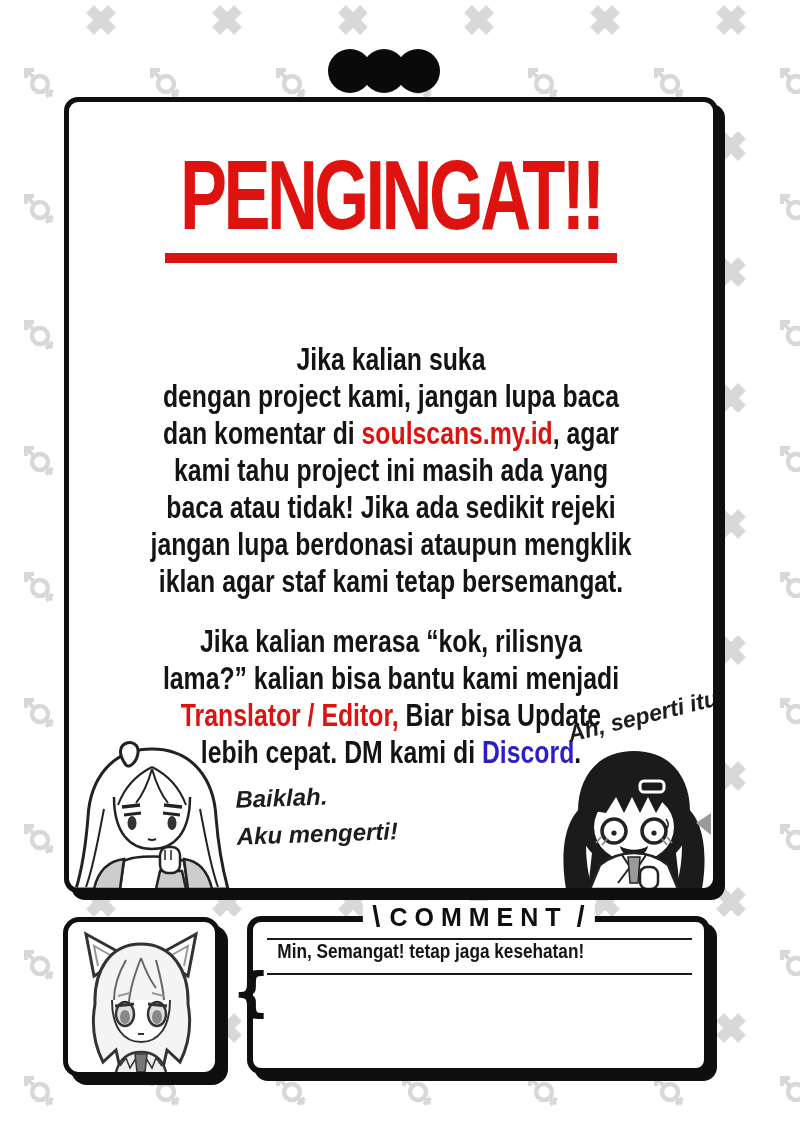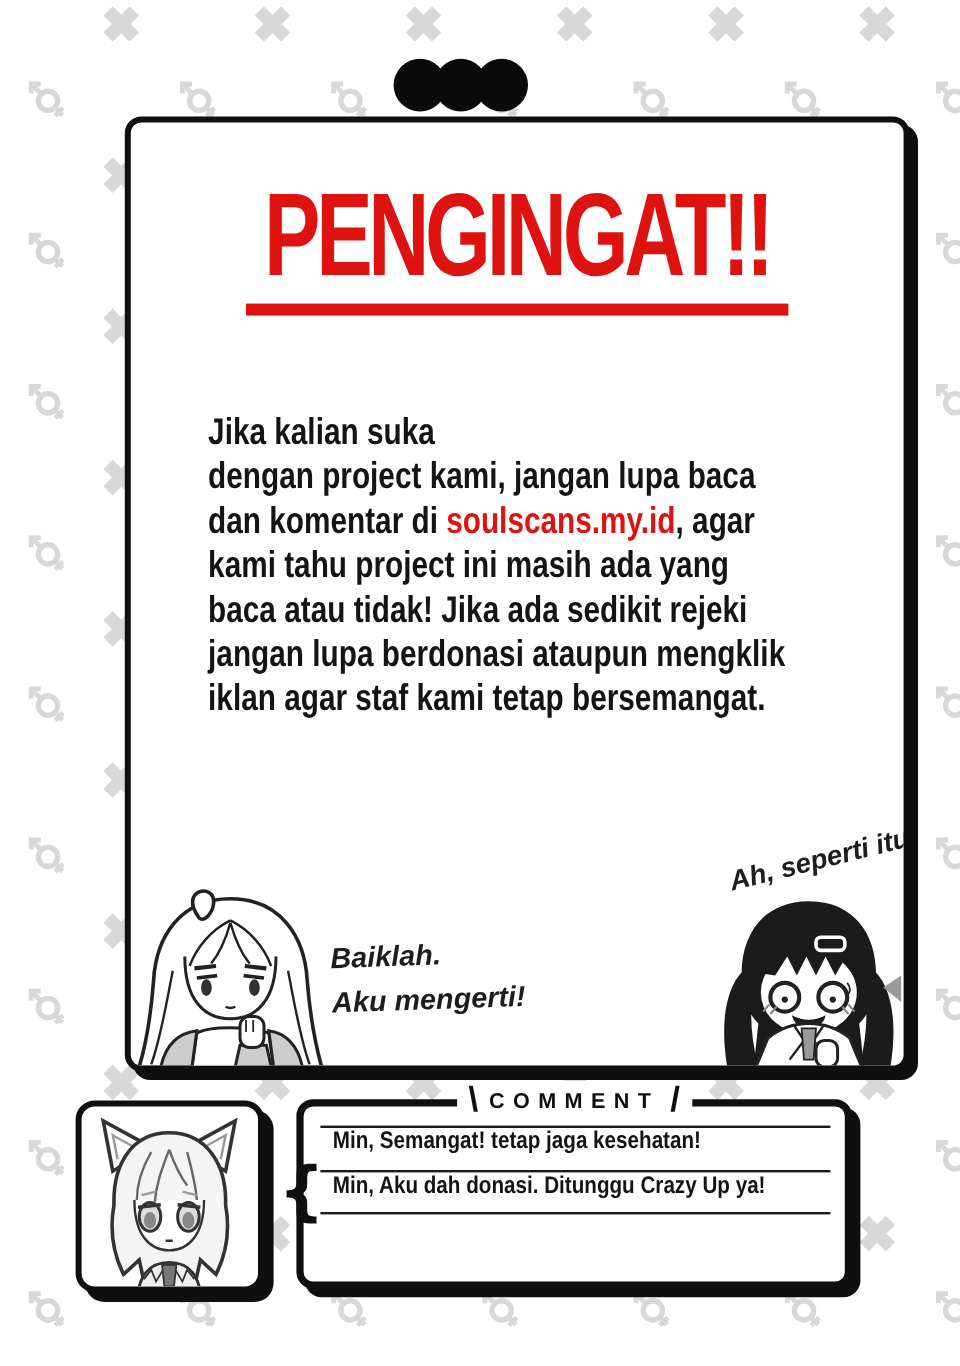--- a/index.html
+++ b/index.html
@@ -17,30 +17,30 @@
   
   #bg-pattern{position:absolute;inset:0;z-index:0;}
   .pat{position:absolute;width:34px;height:34px;}
   
   .dots{position:absolute;left:328px;top:49px;z-index:1;display:flex;}
   .dot{width:44px;height:44px;border-radius:50%;background:#0a0a0a;margin-right:-10px;}
   
   .card{
     position:absolute;left:64px;top:97px;width:654px;height:796px;
     background:#fff;border:5px solid var(--ink);border-radius:14px;
-    box-shadow:7px 7px 0 var(--ink);z-index:2;box-sizing:border-box;overflow:hidden;margin-left:40px;
+    box-shadow:7px 7px 0 var(--ink);z-index:2;box-sizing:border-box;overflow:hidden;
   }
   .title{position:absolute;top:44px;left:0;right:0;text-align:center;line-height:1.02;}
   .title>span{
     display:inline-block;font-size:98px;font-weight:bold;letter-spacing:-5px;
     color:var(--red);transform:scaleX(.72);transform-origin:50% 50%;white-space:nowrap;
   }
   .underline{position:absolute;top:151px;left:50%;transform:translateX(-50%);
     width:452px;height:10px;background:var(--red);}
-  .para{position:absolute;left:0;right:0;color:var(--text);}
+  .para{position:absolute;left:0;right:0;text-align:center;color:var(--text);}
   .squeeze{display:block;transform:scaleX(.8);transform-origin:50% 0;
     white-space:pre-line;font-weight:bold;font-size:31px;line-height:37px;}
   .para1{top:186px}
   .para2{top:468px}
   .red{color:var(--red)}
   .blue{color:var(--blue)}
   .speech-left{position:absolute;left:167px;top:676px;font-style:italic;font-weight:bold;
     font-size:24px;line-height:37px;transform:rotate(-2deg);color:#1d1d1d;}
   .speech-right{position:absolute;left:444px;top:600px;width:266px;text-align:center;
     font-style:italic;font-weight:bold;font-size:23px;transform:rotate(-14deg);color:#1d1d1d;}
@@ -54,21 +54,21 @@
   }
   .avatar-box svg{display:block;width:100%;height:100%;}
   .bubble{
     position:absolute;left:247px;top:916px;width:463px;height:158px;background:#fff;
     border:6px solid var(--ink);border-radius:14px;box-shadow:7px 7px 0 var(--ink);
     z-index:2;box-sizing:border-box;
   }
   .c-header{position:absolute;top:-21px;left:50%;transform:translateX(-50%);
     background:#fff;padding:0 10px;display:flex;align-items:center;gap:9px;
     font-weight:bold;white-space:nowrap;color:var(--ink);}
-  .c-header .label{font-size:18px;letter-spacing:7px;}
+  .c-header .label{font-size:25px;letter-spacing:7px;}
   .c-header .slash{font-size:29px;font-weight:bold;}
   .brace{position:absolute;left:-21px;top:50%;transform:translateY(-54%);
     font-family:"DejaVu Sans",sans-serif;font-size:54px;font-weight:bold;
     color:var(--ink);line-height:1;}
   .c-table{position:absolute;top:16px;left:14px;right:12px;}
   .c-row{height:37px;border-top:2px solid #1a1a1a;display:flex;box-sizing:border-box;}
   .c-row:last-child{border-bottom:2px solid #1a1a1a;}
   .c-text{font-size:20px;font-weight:bold;padding-left:12px;white-space:nowrap;
     transform:scaleX(.86);transform-origin:0 50%;color:var(--text);}
 </style>
@@ -527,20 +527,28 @@
       <span>Jika kalian suka
 dengan project kami, jangan lupa baca
 dan komentar di </span><span class="red">soulscans.my.id</span><span>, agar
 kami tahu project ini masih ada yang
 baca atau tidak! Jika ada sedikit rejeki
 jangan lupa berdonasi ataupun mengklik
 iklan agar staf kami tetap bersemangat.</span>
     </span>
   </p>
 
+  <p class="para para2">
+    <span class="squeeze">
+      <span>Jika kalian merasa “kok, rilisnya
+lama?” kalian bisa bantu kami menjadi
+</span><span class="red">Translator / Editor,</span><span> Biar bisa Update
+lebih cepat. DM kami di </span><span class="blue">Discord</span><span>.</span>
+    </span>
+  </p>
 
   <svg class="char-left" viewBox="0 0 176 150">
     <path d="M88 10 C46 10 26 42 24 78 C22 104 18 130 12 150 L164 150 C158 128 154 104 152 78 C150 42 130 10 88 10 Z" fill="#fff" stroke="#222" stroke-width="3"></path>
     <path d="M40 70 C34 100 30 126 22 148 M136 70 C142 100 146 126 154 148" stroke="#222" stroke-width="2" fill="none"></path>
     <path d="M62 26 C44 2 76 -4 74 14 C73 22 66 30 62 26 Z" fill="#fff" stroke="#222" stroke-width="3"></path>
     <path d="M50 58 C50 94 66 110 88 110 C110 110 126 94 126 58" fill="#fff" stroke="#222" stroke-width="2.5"></path>
     <path d="M88 28 C72 36 60 50 54 66 M88 28 C104 36 116 50 122 66 M88 30 C84 44 80 54 72 64 M88 30 C92 44 96 54 104 64" stroke="#222" stroke-width="2" fill="none"></path>
     <path d="M58 68 L76 66 M100 66 L118 68" stroke="#222" stroke-width="3.5"></path>
     <path d="M60 76 L77 74 M99 74 L116 76" stroke="#222" stroke-width="3"></path>
     <ellipse cx="68" cy="84" rx="4.5" ry="7" fill="#333"></ellipse>
@@ -609,17 +617,14 @@
   <div class="brace">{</div>
   <div class="c-header">
     <span class="slash">\</span>
     <span class="label">COMMENT</span>
     <span class="slash">/</span>
   </div>
   <div class="c-table">
     <div class="c-row">
       <span class="c-text">Min, Semangat! tetap jaga kesehatan!</span>
     </div>
-    <div class="c-row">
-      <span class="c-text">Min, Aku dah donasi. Ditunggu Crazy Up ya!</span>
-    </div>
   </div>
 </div>
 
 </body></html>

